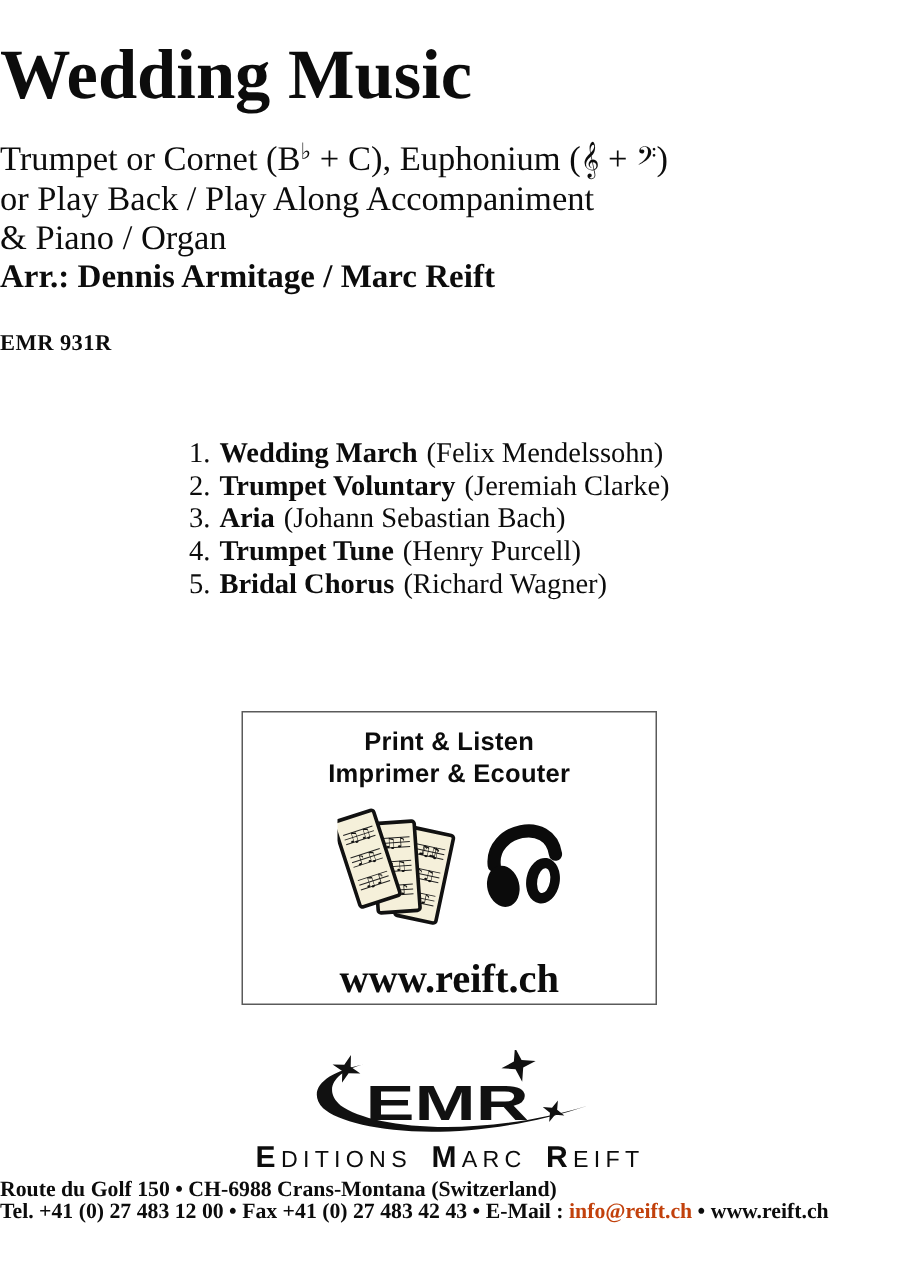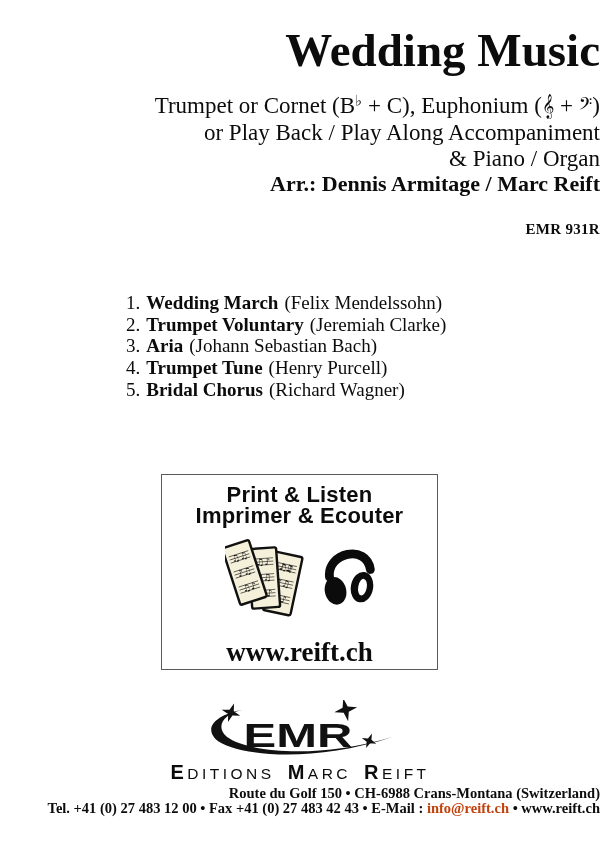--- a/index.html
+++ b/index.html
@@ -1,36 +1,36 @@
 <!DOCTYPE html>
 <html><head>
 <meta charset="utf-8">
 <style>
   html,body{margin:0;padding:0;background:#fff;}
   .page{
     position:relative;width:600px;height:849px;margin:0 auto;background:#ffffff;
     font-family:"Liberation Serif","DejaVu Serif",serif;color:#0c0c0c;overflow:hidden;
   }
-  .abs{position:absolute;left:0;width:600px;text-align:right;}
+  .abs{position:absolute;left:0;width:600px;text-align:left;}
   .title{top:22px;font-size:47px;font-weight:bold;line-height:56px;letter-spacing:0;}
   .subtitle{top:88px;font-size:23px;line-height:26.5px;}
   .flat{font-size:15px;vertical-align:7px;font-family:"DejaVu Serif",serif;}
   .clef{font-family:"DejaVu Sans",sans-serif;font-size:21px;}
   .arranger{top:171px;font-size:22px;font-weight:bold;}
   .catalog{top:221px;font-size:15px;font-weight:bold;letter-spacing:.3px;}
   .tracks{position:absolute;top:292px;left:126px;font-size:19px;line-height:21.7px;white-space:nowrap;}
   .track-number{margin-right:6px;}
   .track-title{font-weight:bold;}
   .track-composer{margin-left:6px;}
   .promo-box{
     position:absolute;left:161px;top:474px;width:277px;height:196px;
     border:1.5px solid #5a5a5a;box-sizing:border-box;text-align:center;
   }
   .promo-lines{margin-top:9px;font-family:"Liberation Sans",sans-serif;font-weight:bold;
-    font-size:22px;line-height:21px;letter-spacing:.2px;}
+    font-size:17px;line-height:21px;letter-spacing:.2px;}
   .promo-icons{display:flex;justify-content:center;align-items:center;gap:16px;margin-top:5px;height:94px;}
   .promo-site{position:absolute;bottom:1px;left:0;width:100%;font-size:27px;font-weight:bold;}
   .logo-wrap{position:absolute;top:700px;left:50%;transform:translateX(-50%);width:205px;height:70px;}
   .publisher{top:761px;display:flex;justify-content:center;gap:13px;
     font-family:"Liberation Sans",sans-serif;letter-spacing:3.5px;align-items:baseline;}
   .pub-init{font-size:20px;font-weight:bold;}
   .pub-rest{font-size:15.5px;}
   .addr1{top:785px;font-size:14.5px;font-weight:bold;}
   .addr2{top:800px;font-size:14.5px;font-weight:bold;}
   .email-link{color:#c2410c;cursor:pointer;}

